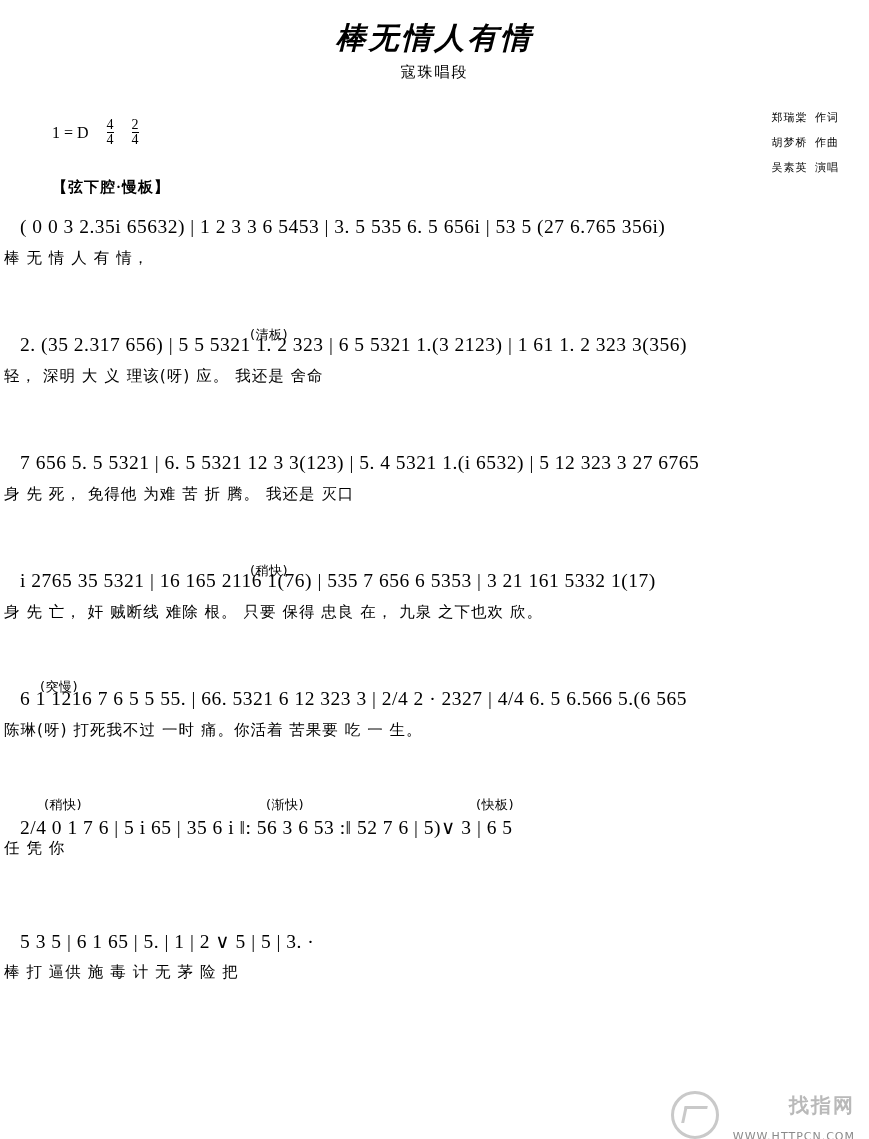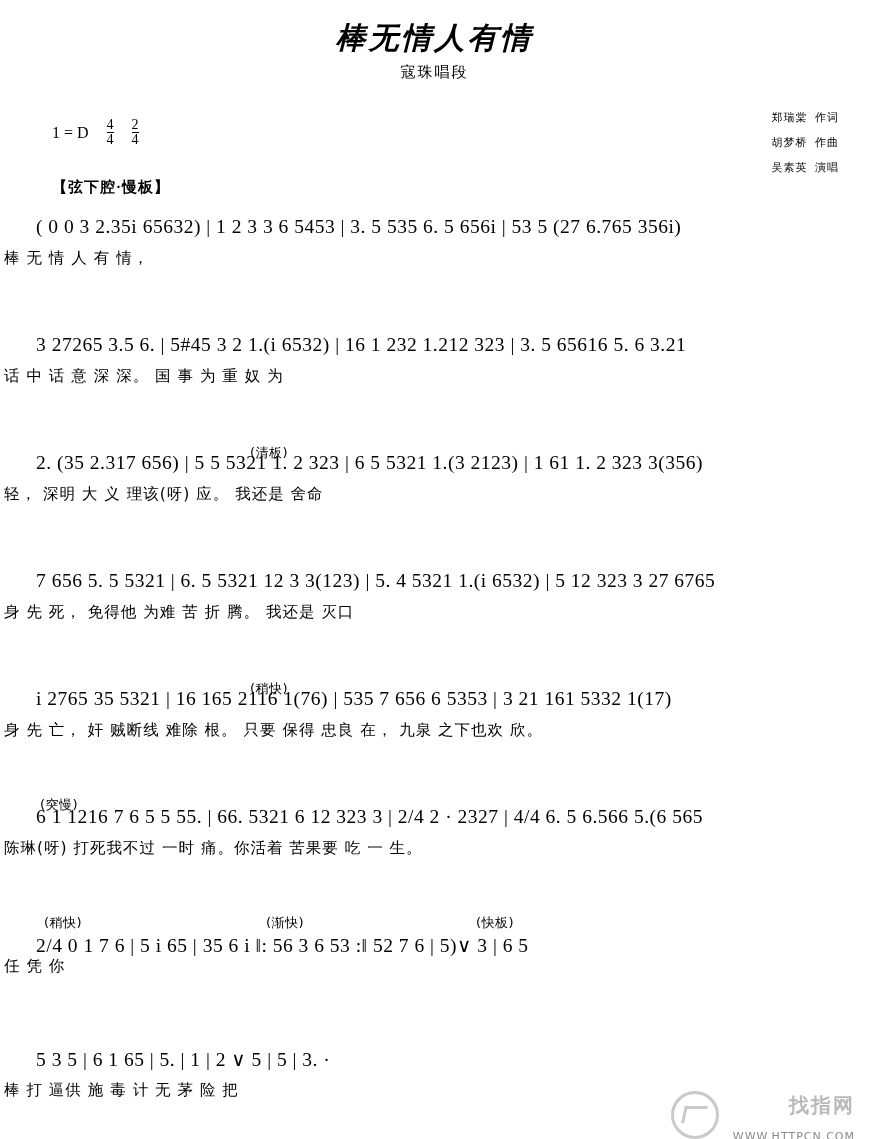--- a/index.html
+++ b/index.html
@@ -89,21 +89,21 @@
     height: 118px;
   }
   .system.tall { height: 124px; }
   .notes {
     position: relative;
     height: 44px;
     white-space: nowrap;
     font-family: "Liberation Serif", serif;
     font-size: 19.5px;
     letter-spacing: 0.5px;
-    padding-left: 36px;
+    padding-left: 20px;
     padding-top: 12px;
     box-sizing: border-box;
   }
   .lyrics {
     position: relative;
     height: 34px;
     white-space: nowrap;
     font-family: "DejaVu Sans", sans-serif;
     font-size: 15.5px;
     padding-left: 4px;
@@ -182,24 +182,20 @@
 
   <div class="styleline">【弦下腔·慢板】</div>
 
   <div class="systems">
 
     <div class="system">
       <div class="notes">( 0    0 3 2.35i 65632) | 1    2 3   3 6   5453 | 3.  5 535   6. 5 656i | 53 5  (27 6.765 356i)</div>
       <div class="lyrics">棒   无   情      人      有      情，</div>
     </div>
 
-    <div class="system">
-      <div class="notes">3    27265 3.5  6. | 5#45 3 2  1.(i 6532) | 16 1   232 1.212 323 | 3. 5 65616 5. 6 3.21</div>
-      <div class="lyrics">话 中 话    意  深 深。    国 事   为   重   奴   为</div>
-    </div>
 
     <div class="system">
       <div class="mark" style="left:250px; top:4px;">(清板)</div>
       <div class="notes">2.   (35 2.317 656) | 5 5   5321 1. 2 323 | 6 5   5321 1.(3 2123) | 1 61 1. 2 323 3(356)</div>
       <div class="lyrics">轻，        深明   大  义   理该(呀) 应。      我还是   舍命</div>
     </div>
 
     <div class="system">
       <div class="notes">7    656 5. 5 5321 | 6. 5 5321 12 3 3(123) | 5. 4 5321 1.(i 6532) | 5 12 323 3 27 6765</div>
       <div class="lyrics">身 先 死，    免得他 为难    苦 折 腾。    我还是   灭口</div>

